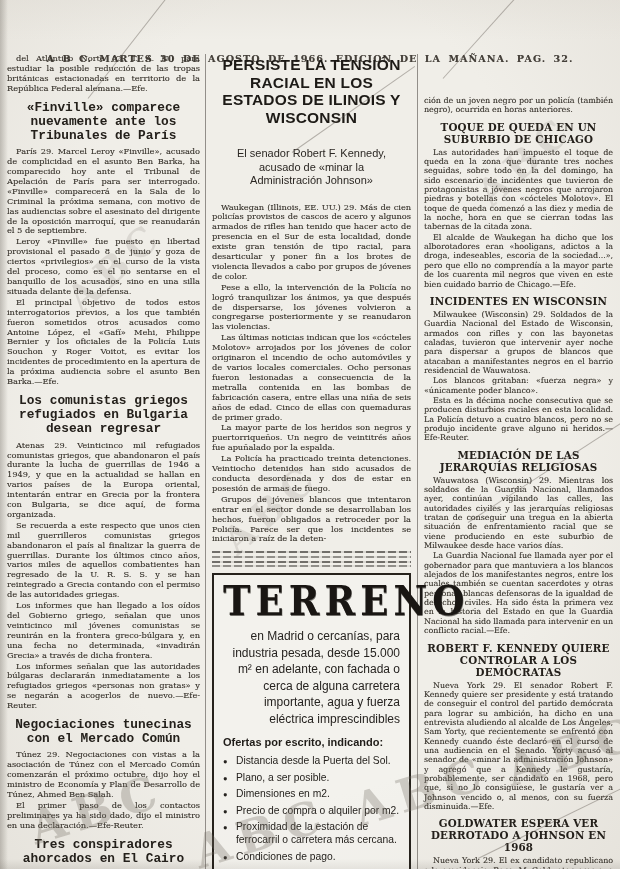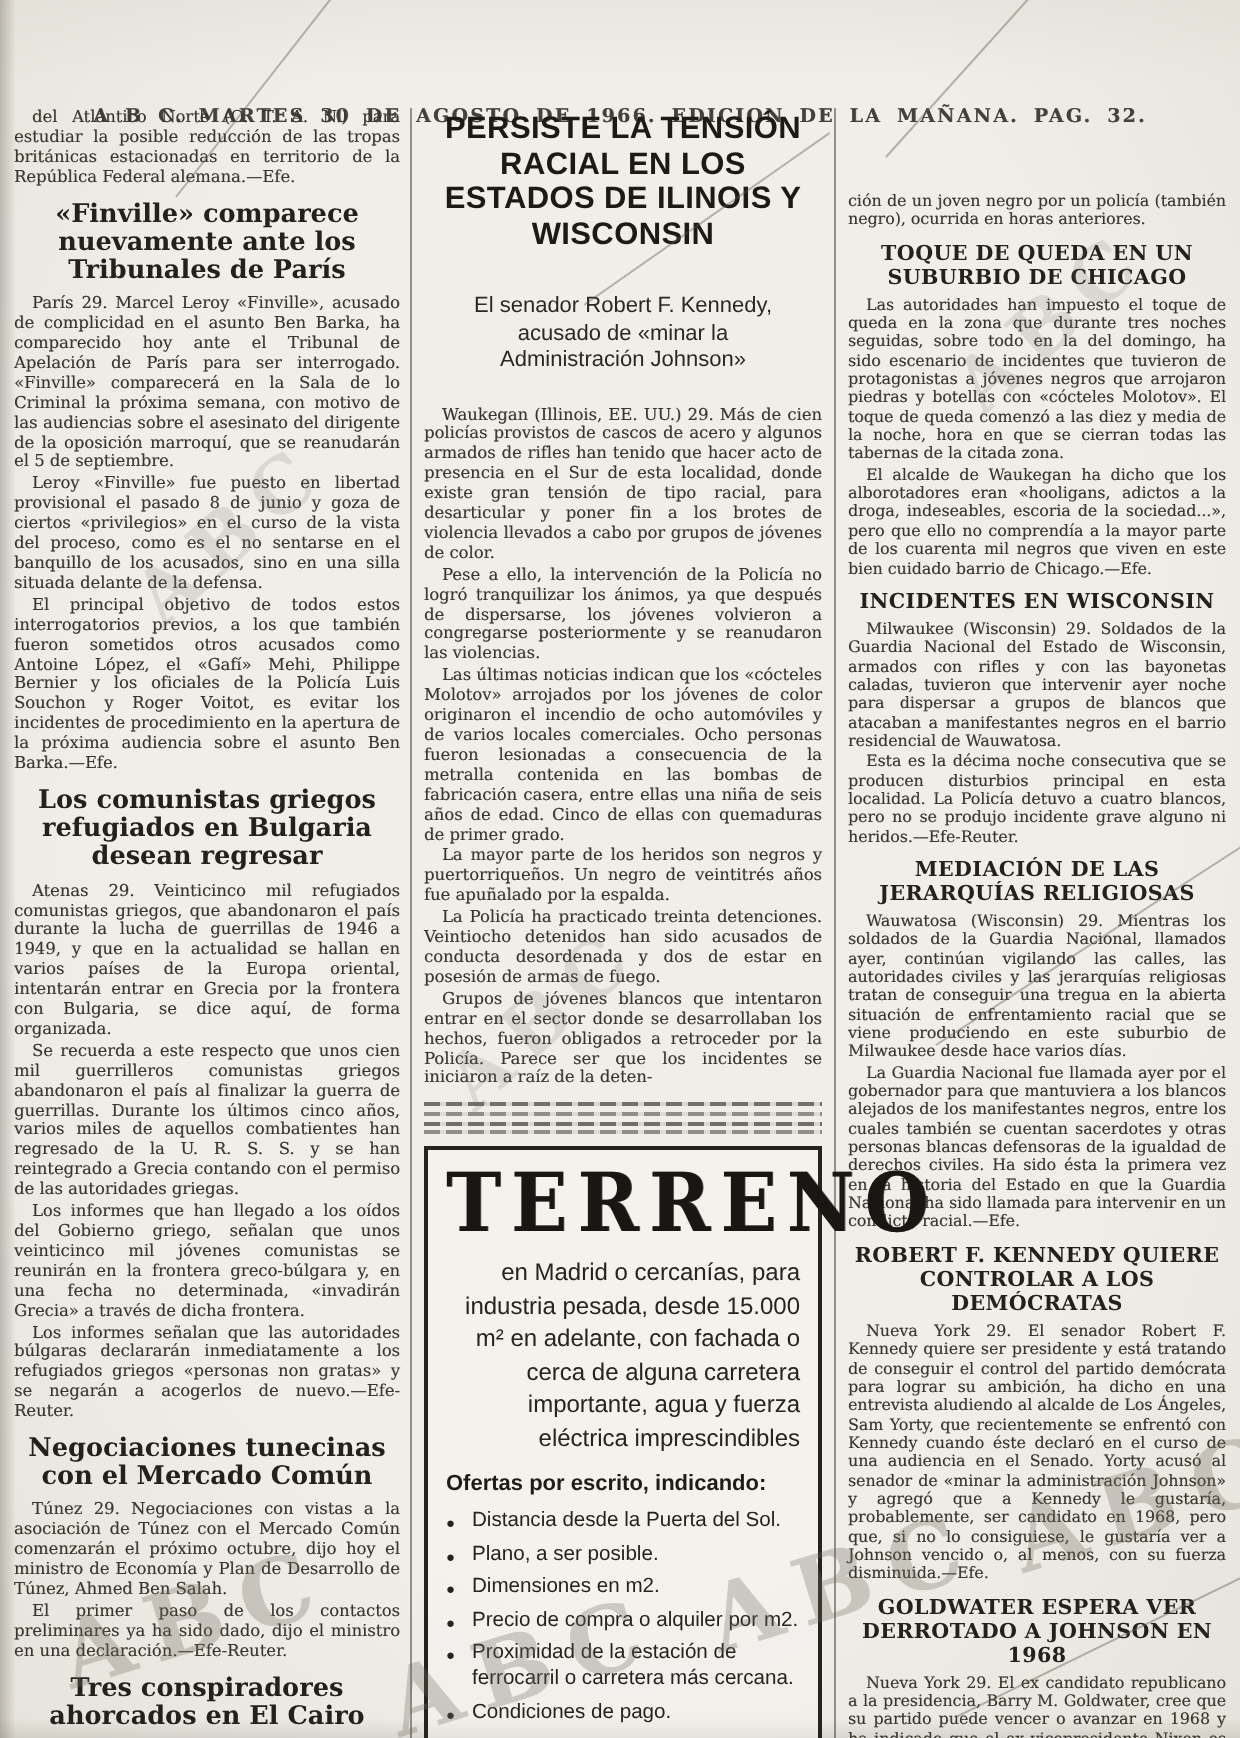--- a/index.html
+++ b/index.html
@@ -26,21 +26,21 @@
   .col-mid{width:213px;padding:0 6px;
     border-left:1px solid rgba(70,64,58,.55);
     border-right:1px solid rgba(70,64,58,.55);}
   .col-right{width:195px;padding-left:6px;}
 
   p.body{font-size:8.2px;line-height:9.9px;text-align:justify;text-indent:9px;
     margin:0 0 1px 0;color:#3a362f;text-shadow:.2px .2px .3px rgba(70,65,58,.45);}
   .col-right p.body{font-size:7.9px;line-height:9.35px;}
 
   h2.left-title{font-size:12.8px;line-height:14.2px;font-weight:bold;text-align:center;
-    margin:7px 1px 4px;color:#24201b;}
+    margin:7px 1px 4px;color:#24201b;font-family:Liberation Mono, monospace;}
   .mid-headline{font-family:"Liberation Sans", sans-serif;font-weight:bold;
     font-size:15.5px;line-height:17.5px;text-align:center;margin:2px 0 21px;color:#1d1a16;
     letter-spacing:.2px;}
   .mid-subhead{font-family:"Liberation Sans", sans-serif;font-size:11px;line-height:13.5px;
     text-align:center;margin:0 14px 15px;color:#2b2723;}
 
   h3.right-title{font-size:10.3px;line-height:12px;font-weight:bold;text-align:center;
     margin:6px 0 3px;color:#24201b;letter-spacing:.2px;}
 
   .strip{margin:7px 0 0;}
@@ -140,21 +140,22 @@
 
     <div class="col col-right">
       <p class="body" style="text-indent:0;margin-top:42px;">ción de un joven negro por un policía (también negro), ocurrida en horas anteriores.</p>
 
       <h3 class="right-title">TOQUE DE QUEDA EN UN SUBURBIO DE CHICAGO</h3>
       <p class="body">Las autoridades han impuesto el toque de queda en la zona que durante tres noches seguidas, sobre todo en la del domingo, ha sido escenario de incidentes que tuvieron de protagonistas a jóvenes negros que arrojaron piedras y botellas con «cócteles Molotov». El toque de queda comenzó a las diez y media de la noche, hora en que se cierran todas las tabernas de la citada zona.</p>
       <p class="body">El alcalde de Waukegan ha dicho que los alborotadores eran «hooligans, adictos a la droga, indeseables, escoria de la sociedad...», pero que ello no comprendía a la mayor parte de los cuarenta mil negros que viven en este bien cuidado barrio de Chicago.—Efe.</p>
 
       <h3 class="right-title">INCIDENTES EN WISCONSIN</h3>
       <p class="body">Milwaukee (Wisconsin) 29. Soldados de la Guardia Nacional del Estado de Wisconsin, armados con rifles y con las bayonetas caladas, tuvieron que intervenir ayer noche para dispersar a grupos de blancos que atacaban a manifestantes negros en el barrio residencial de Wauwatosa.</p>
-      <p class="body">Esta es la décima noche consecutiva que se producen disturbios principal en esta localidad. La Policía detuvo a cuatro blancos, pero no se produjo incidente grave alguno ni heridos.—Efe-Reuter.</p>
+      <p class="body">Los blancos gritaban: «fuerza negra» y «únicamente poder blanco».</p>
+      <p class="body">Esta es la décima noche consecutiva que se producen disturbios raciales en esta localidad. La Policía detuvo a cuatro blancos, pero no se produjo incidente grave alguno ni heridos.—Efe-Reuter.</p>
 
       <h3 class="right-title">MEDIACIÓN DE LAS JERARQUÍAS RELIGIOSAS</h3>
       <p class="body">Wauwatosa (Wisconsin) 29. Mientras los soldados de la Guardia Nacional, llamados ayer, continúan vigilando las calles, las autoridades civiles y las jerarquías religiosas tratan de conseguir una tregua en la abierta situación de enfrentamiento racial que se viene produciendo en este suburbio de Milwaukee desde hace varios días.</p>
       <p class="body">La Guardia Nacional fue llamada ayer por el gobernador para que mantuviera a los blancos alejados de los manifestantes negros, entre los cuales también se cuentan sacerdotes y otras personas blancas defensoras de la igualdad de derechos civiles. Ha sido ésta la primera vez en la historia del Estado en que la Guardia Nacional ha sido llamada para intervenir en un conflicto racial.—Efe.</p>
 
       <h3 class="right-title">ROBERT F. KENNEDY QUIERE CONTROLAR A LOS DEMÓCRATAS</h3>
       <p class="body">Nueva York 29. El senador Robert F. Kennedy quiere ser presidente y está tratando de conseguir el control del partido demócrata para lograr su ambición, ha dicho en una entrevista aludiendo al alcalde de Los Ángeles, Sam Yorty, que recientemente se enfrentó con Kennedy cuando éste declaró en el curso de una audiencia en el Senado. Yorty acusó al senador de «minar la administración Johnson» y agregó que a Kennedy le gustaría, probablemente, ser candidato en 1968, pero que, si no lo consiguiese, le gustaría ver a Johnson vencido o, al menos, con su fuerza disminuida.—Efe.</p>
 
       <h3 class="right-title">GOLDWATER ESPERA VER DERROTADO A JOHNSON EN 1968</h3>
       <p class="body">Nueva York 29. El ex candidato republicano a la presidencia, Barry M. Goldwater, cree que su partido puede vencer o avanzar en 1968 y ha indicado que el ex vicepresidente Nixon es el hombre mejor dotado para enfrentarse al actual presidente si éste se presenta a la reelección. Las afirmaciones de Goldwater se encuentran contenidas en una entrevista que publica la revista «Human Events», en el curso de la cual Goldwater se manifestó abiertamente contrario al gobernador de Michigan, George W. Romney, como posible candidato.—Efe.</p>

